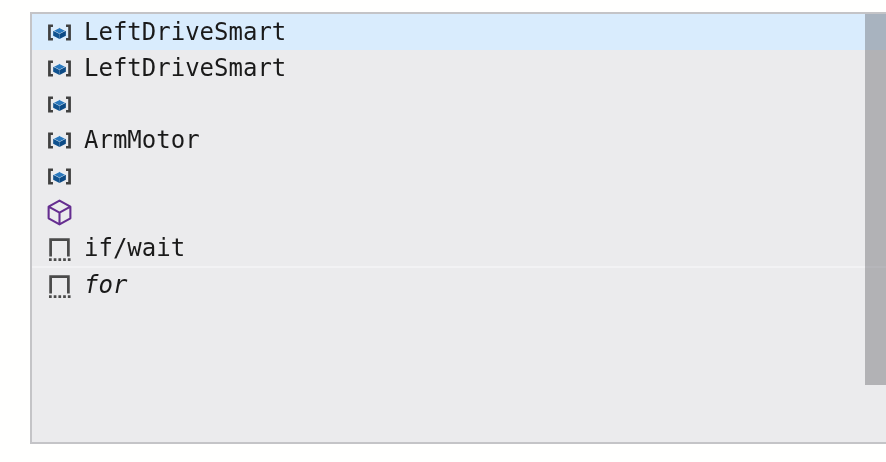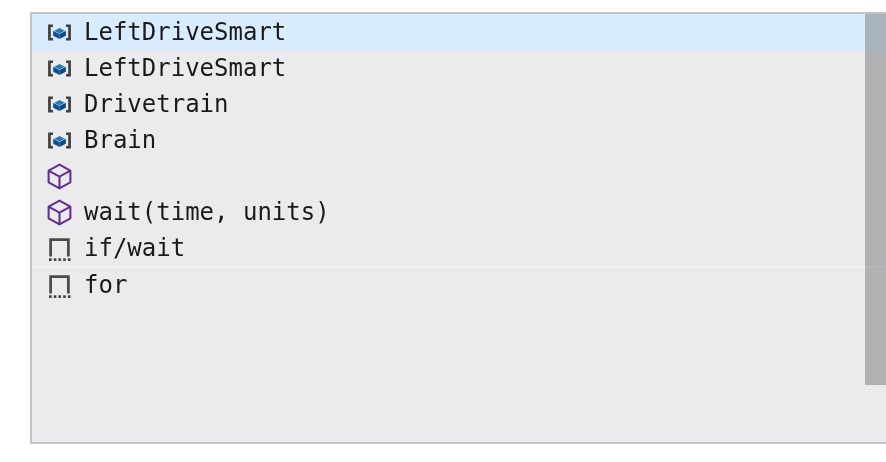--- a/index.html
+++ b/index.html
@@ -22,21 +22,21 @@
   .row{
     height:36px;
     display:flex;align-items:center;
     padding-left:13px;
     font-size:24px;line-height:36px;
     color:var(--text,#1a1a1a);
     white-space:pre;
     cursor:pointer;
   }
   .row.selected{background:var(--selected_row_bg,#d9ecfd);}
-  .row:last-child{border-top:2px solid #f2f2f4;height:34px;}
+  .row:last-child{border-top:2px solid #f2f2f4;height:34px;font-style:italic;}
   .icon{
     width:29px;height:29px;
     margin-right:10px;
     flex:0 0 auto;
     display:inline-flex;align-items:center;justify-content:center;
   }
   .icon svg{width:100%;height:100%;display:block;}
   .scrollbar-thumb{
     position:absolute;top:0;right:0;
     width:21px;height:371px;
@@ -58,33 +58,36 @@
             <path style="fill:var(--icon_bracket_gray)" d="M1.7 3.6h2.7V5H3.2v6h1.2v1.4H1.7zM14.3 3.6h-2.7V5h1.2v6h-1.2v1.4h2.7z"></path>
             <polygon points="8,5.3 11.5,7.05 8,8.8 4.5,7.05" style="fill:var(--variable_box_blue_top)" stroke="#ffffff" stroke-width="0.45"></polygon>
             <polygon points="4.5,7.05 8,8.8 8,11.6 4.5,9.85" style="fill:var(--variable_box_blue_left)"></polygon>
             <polygon points="11.5,7.05 8,8.8 8,11.6 11.5,9.85" style="fill:var(--variable_box_blue_right)"></polygon>
           </svg></span><span>LeftDriveSmart</span></div>
       <div class="row"><span class="icon"><svg viewBox="0 0 16 16">
             <path style="fill:var(--icon_bracket_gray)" d="M1.7 3.6h2.7V5H3.2v6h1.2v1.4H1.7zM14.3 3.6h-2.7V5h1.2v6h-1.2v1.4h2.7z"></path>
             <polygon points="8,5.3 11.5,7.05 8,8.8 4.5,7.05" style="fill:var(--variable_box_blue_top)" stroke="#ffffff" stroke-width="0.45"></polygon>
             <polygon points="4.5,7.05 8,8.8 8,11.6 4.5,9.85" style="fill:var(--variable_box_blue_left)"></polygon>
             <polygon points="11.5,7.05 8,8.8 8,11.6 11.5,9.85" style="fill:var(--variable_box_blue_right)"></polygon>
-          </svg></span><span>Drivetrain</span></div>
+          </svg></span></div>
       <div class="row"><span class="icon"><svg viewBox="0 0 16 16">
             <path style="fill:var(--icon_bracket_gray)" d="M1.7 3.6h2.7V5H3.2v6h1.2v1.4H1.7zM14.3 3.6h-2.7V5h1.2v6h-1.2v1.4h2.7z"></path>
             <polygon points="8,5.3 11.5,7.05 8,8.8 4.5,7.05" style="fill:var(--variable_box_blue_top)" stroke="#ffffff" stroke-width="0.45"></polygon>
             <polygon points="4.5,7.05 8,8.8 8,11.6 4.5,9.85" style="fill:var(--variable_box_blue_left)"></polygon>
             <polygon points="11.5,7.05 8,8.8 8,11.6 11.5,9.85" style="fill:var(--variable_box_blue_right)"></polygon>
-          </svg></span><span>Brain</span></div>
+          </svg></span><span>ArmMotor</span></div>
+      <div class="row"><span class="icon"><svg viewBox="0 0 16 16">
+            <path style="fill:var(--icon_bracket_gray)" d="M1.7 3.6h2.7V5H3.2v6h1.2v1.4H1.7zM14.3 3.6h-2.7V5h1.2v6h-1.2v1.4h2.7z"></path>
+            <polygon points="8,5.3 11.5,7.05 8,8.8 4.5,7.05" style="fill:var(--variable_box_blue_top)" stroke="#ffffff" stroke-width="0.45"></polygon>
+            <polygon points="4.5,7.05 8,8.8 8,11.6 4.5,9.85" style="fill:var(--variable_box_blue_left)"></polygon>
+            <polygon points="11.5,7.05 8,8.8 8,11.6 11.5,9.85" style="fill:var(--variable_box_blue_right)"></polygon>
+          </svg></span></div>
       <div class="row"><span class="icon"><svg viewBox="0 0 16 16" fill="none" style="stroke:var(--method_icon_purple)" stroke-width="1.15" stroke-linejoin="round">
             <path d="M8 1.4 14 4.8v6.4L8 14.6 2 11.2V4.8zM2 4.8 8 8.1l6-3.3M8 8.1v6.5"></path>
           </svg></span></div>
-      <div class="row"><span class="icon"><svg viewBox="0 0 16 16" fill="none" style="stroke:var(--method_icon_purple)" stroke-width="1.15" stroke-linejoin="round">
-            <path d="M8 1.4 14 4.8v6.4L8 14.6 2 11.2V4.8zM2 4.8 8 8.1l6-3.3M8 8.1v6.5"></path>
-          </svg></span><span>wait(time, units)</span></div>
       <div class="row"><span class="icon"><svg viewBox="0 0 16 16" fill="none" style="stroke:var(--snippet_icon_gray)">
             <path stroke-width="1.5" d="M3.1 12.4V3.1h9.8v9.3"></path>
             <path stroke-width="1.5" stroke-dasharray="1.5 1.1" d="M2.2 14.1h12"></path>
           </svg></span><span>if/wait</span></div>
       <div class="row"><span class="icon"><svg viewBox="0 0 16 16" fill="none" style="stroke:var(--snippet_icon_gray)">
             <path stroke-width="1.5" d="M3.1 12.4V3.1h9.8v9.3"></path>
             <path stroke-width="1.5" stroke-dasharray="1.5 1.1" d="M2.2 14.1h12"></path>
           </svg></span><span>for</span></div>
     </div>
   <div class="scrollbar-thumb"></div>

